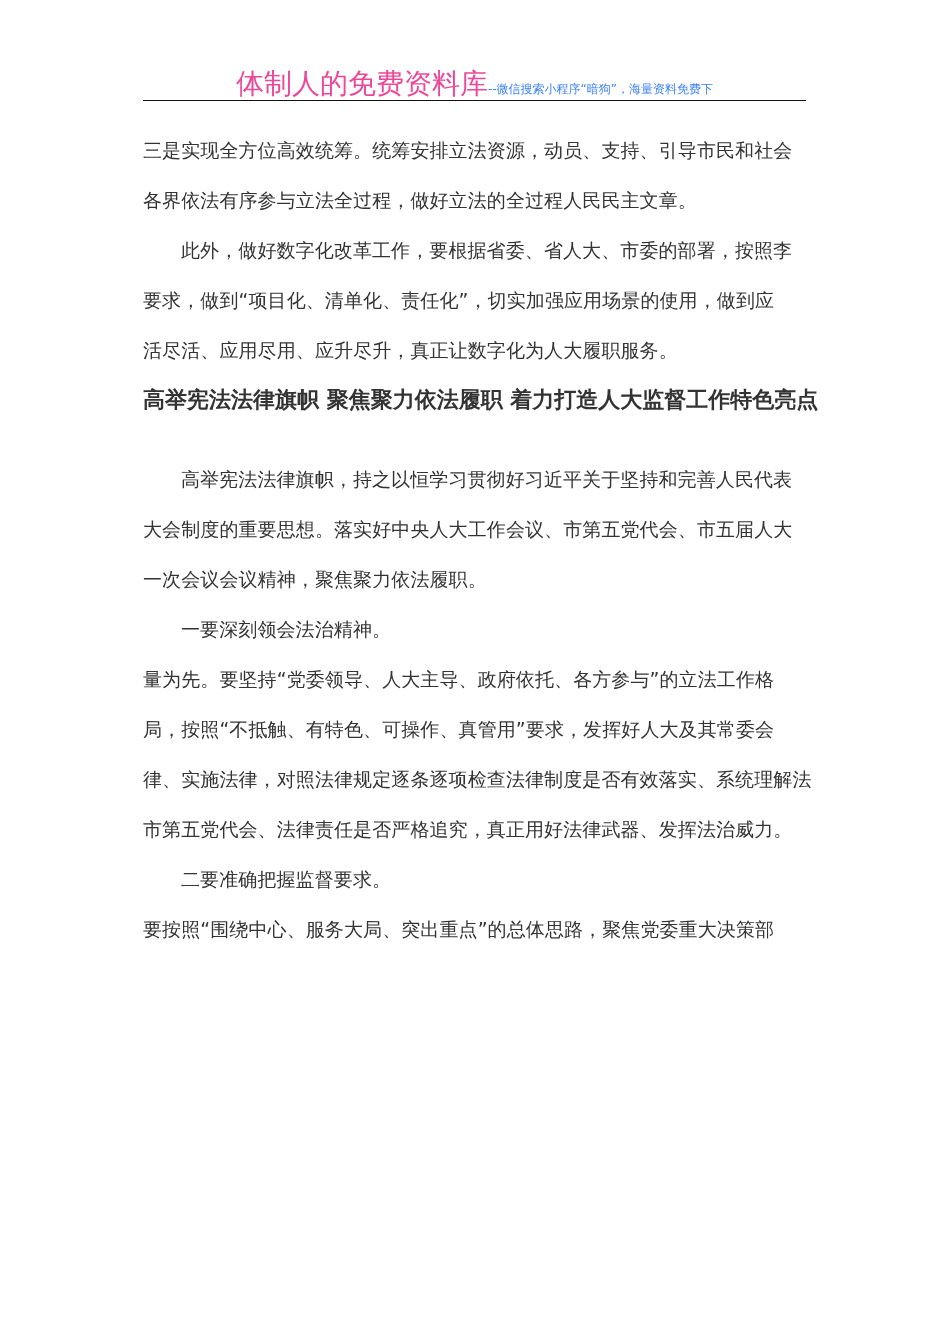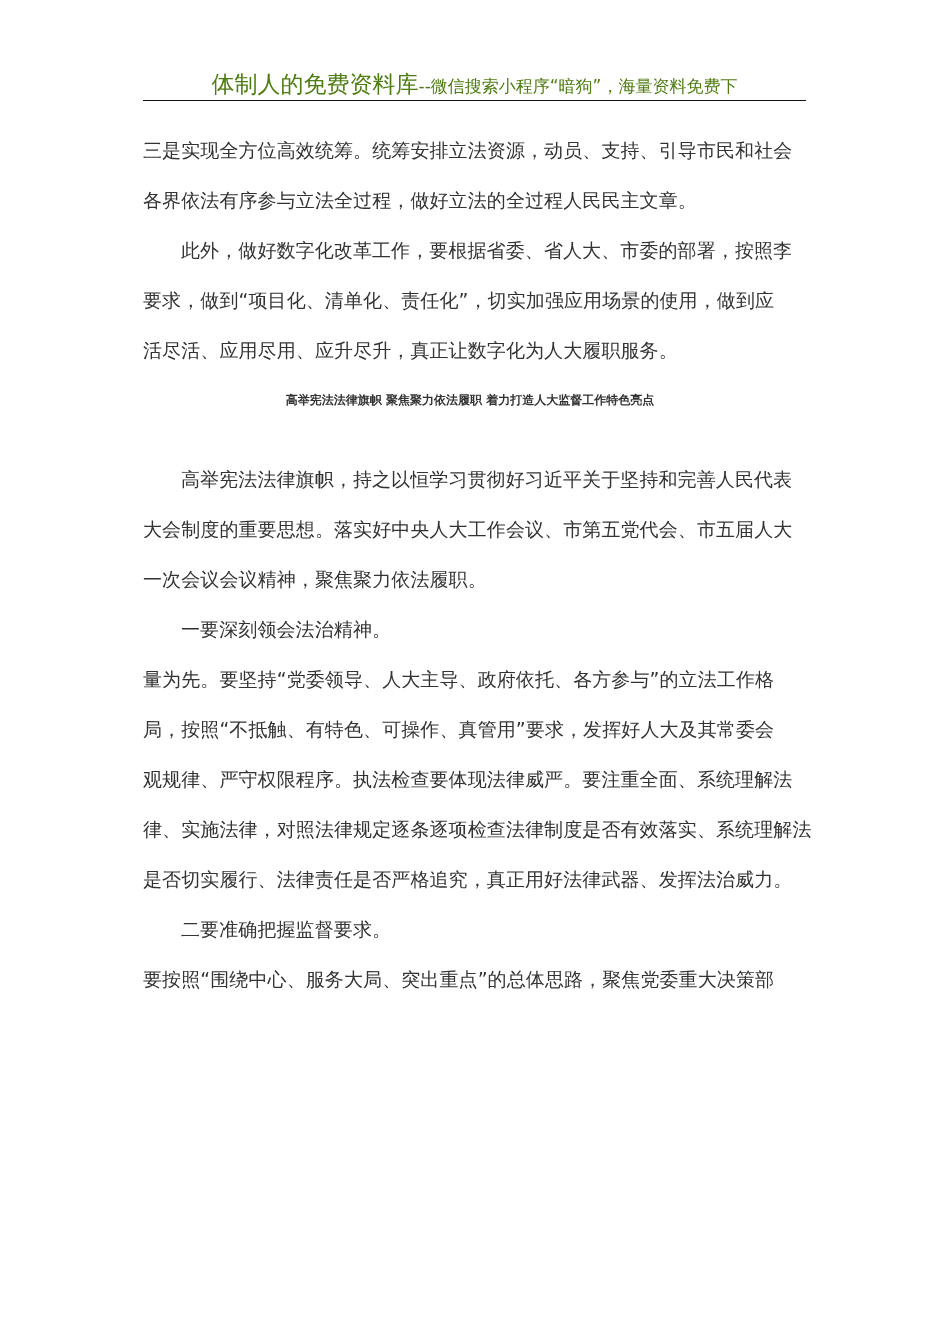--- a/index.html
+++ b/index.html
@@ -19,49 +19,49 @@
     position: absolute;
     left: 143px;
     top: 68px;
     width: 663px;
     height: 32px;
     border-bottom: 1.5px solid #111111;
     text-align: center;
     white-space: nowrap;
   }
   .header-brand {
-    color: #4d7c0f;
-    font-size: 23px;
+    color: #ec4899;
+    font-size: 28px;
     line-height: 32px;
     letter-spacing: 0px;
   }
   .header-sub {
-    color: #4d7c0f;
-    font-size: 17px;
+    color: #3b82f6;
+    font-size: 12px;
     line-height: 32px;
     margin-left: 0;
   }
   .content {
     position: absolute;
     left: 143px;
     top: 125px;
     width: 654px;
   }
   .line {
     font-size: 19px;
     height: 50px;
     line-height: 50px;
     white-space: nowrap;
     overflow: visible;
     letter-spacing: 0.1px;
   }
   .indent { padding-left: 38px; }
   .heading {
     font-weight: bold;
-    font-size: 12px;
+    font-size: 22px;
     text-align: center;
     height: 50px;
     line-height: 50px;
     color: #333333;
     white-space: nowrap;
   }
   .spacer { height: 29px; }
 </style>
 </head>
 <body>
@@ -92,23 +92,22 @@
     <div class="line">一次会议会议精神，聚焦聚力依法履职。</div>
   </div>
 
   <div>
     <div class="line indent">一要深刻领会法治精神。</div>
   </div>
 
   <div>
     <div class="line">量为先。要坚持“党委领导、人大主导、政府依托、各方参与”的立法工作格</div>
     <div class="line">局，按照“不抵触、有特色、可操作、真管用”要求，发挥好人大及其常委会</div>
-    <div class="line">观规律、严守权限程序。执法检查要体现法律威严。要注重全面、系统理解法</div>
     <div class="line">律、实施法律，对照法律规定逐条逐项检查法律制度是否有效落实、系统理解法</div>
-    <div class="line">是否切实履行、法律责任是否严格追究，真正用好法律武器、发挥法治威力。</div>
+    <div class="line">市第五党代会、法律责任是否严格追究，真正用好法律武器、发挥法治威力。</div>
   </div>
 
   <div>
     <div class="line indent">二要准确把握监督要求。</div>
   </div>
 
   <div>
     <div class="line">要按照“围绕中心、服务大局、突出重点”的总体思路，聚焦党委重大决策部</div>
   </div>
 </div>

